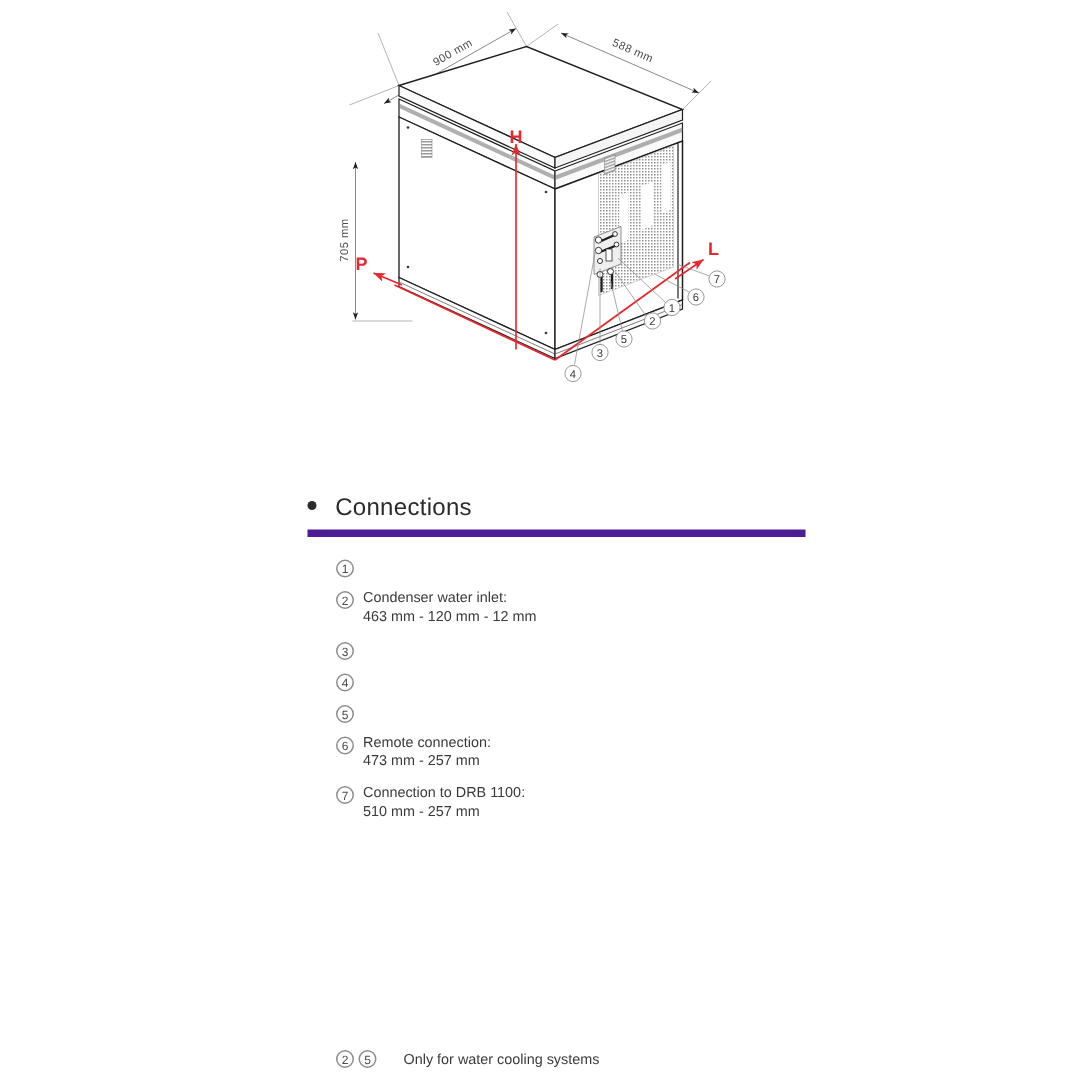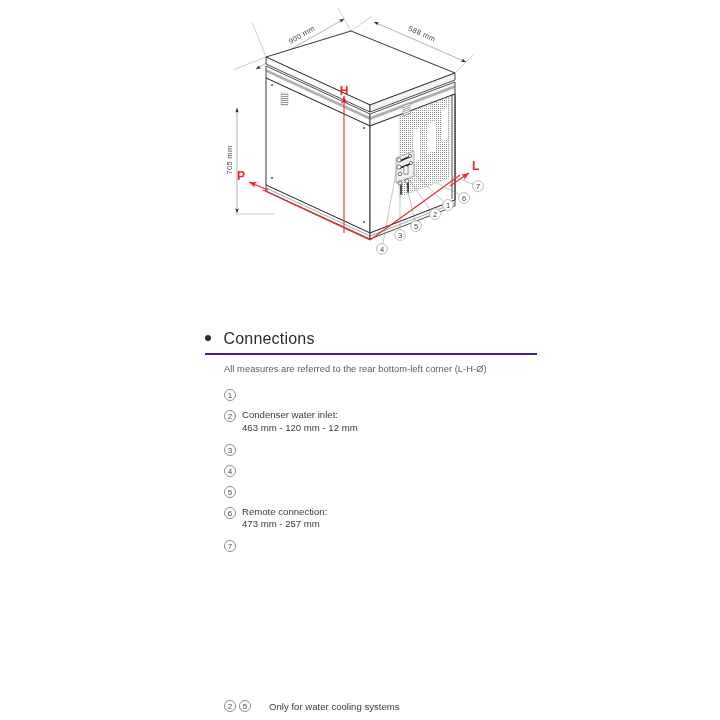--- a/index.html
+++ b/index.html
@@ -49,21 +49,21 @@
     position: absolute;
     left: 0;
     top: 330px;
     width: 720px;
   }
   .section-head {
     position: relative;
     margin-left: 205px;
     width: 332px;
     padding-bottom: 5px;
-    border-bottom: 2px solid #4c1d95;
+    border-bottom: 5px solid #4c1d95;
   }
   .bullet-dot {
     display: inline-block;
     width: 6px;
     height: 6px;
     border-radius: 50%;
     background: #2b2b2b;
     vertical-align: middle;
     margin-right: 8px;
     margin-bottom: 3px;
@@ -307,21 +307,20 @@
       <text class="callout-num" x="382" y="251.8">4</text>
     </g>
   </svg>
 </div>
 
 <div id="connections-section">
   <div class="section-head">
     <span class="bullet-dot"></span>
     <h2 class="section-title">Connections</h2>
   </div>
-  <div class="section-note">All measures are referred to the rear bottom-left corner (L-H-Ø)</div>
 
   <div id="connections-list">
 
     <div class="conn-item">
       <div class="num-circle">1</div>
     </div>
 
     <div class="conn-item">
       <div class="num-circle">2</div>
       <div class="conn-text">
@@ -345,20 +344,24 @@
     <div class="conn-item">
       <div class="num-circle">6</div>
       <div class="conn-text">
         <span class="conn-label">Remote connection:</span>
         <span class="conn-value">473 mm - 257 mm</span>
       </div>
     </div>
 
     <div class="conn-item">
       <div class="num-circle">7</div>
+      <div class="conn-text">
+        <span class="conn-label">Connection to DRB 1100:</span>
+        <span class="conn-value">510 mm - 257 mm</span>
+      </div>
     </div>
 
   </div>
 </div>
 
 <div id="footer-note">
   <div class="num-circle">2</div>
   <div class="num-circle">5</div>
   <span class="footer-text">Only for water cooling systems</span>
 </div>

